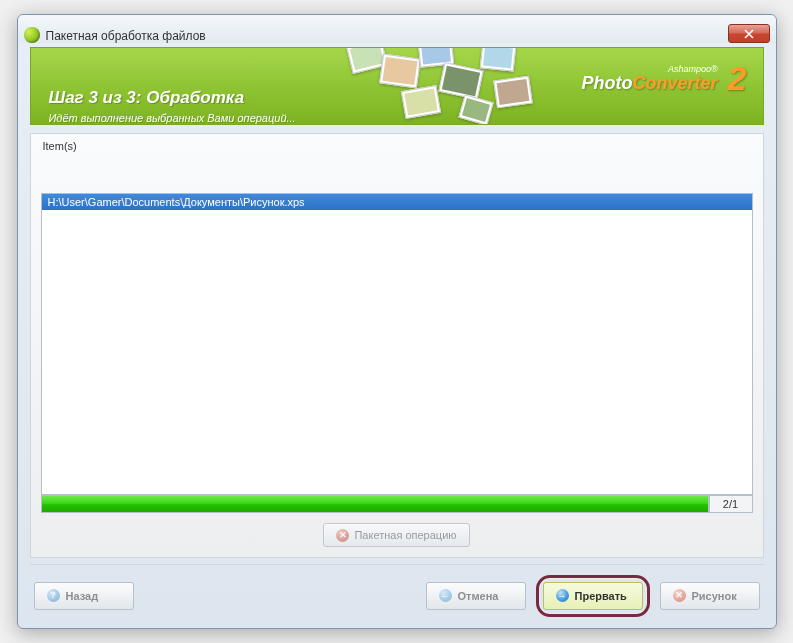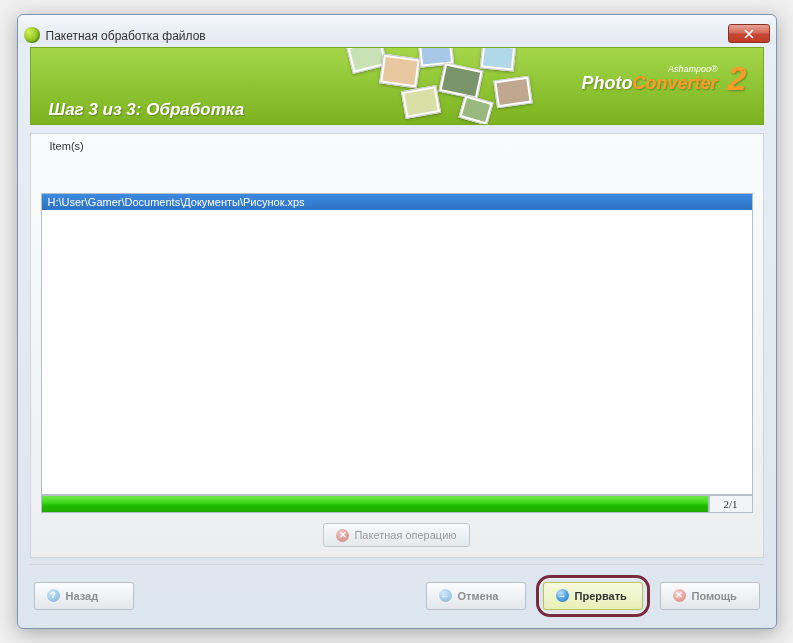--- a/index.html
+++ b/index.html
@@ -88,37 +88,37 @@
     .brand-main .conv { color: #ff9b28; }
     .brand-two { font-size: 34px; font-weight: bold; color: #ff9b28; font-style: italic; text-shadow: 1px 1px 2px rgba(0,0,0,0.3); line-height: 0.8; }
     .content {
       flex: 1;
       margin: 8px 12px 0 12px;
       background: linear-gradient(180deg, #fafbfc, #eceef0);
       border: 1px solid #cfd5db;
       display: flex; flex-direction: column;
       padding: 6px 10px 10px 10px;
     }
-    .items-label { font-size: 11px; color: #333; margin-bottom: 2px; margin-left: 9px; }
+    .items-label { font-size: 11px; color: #333; margin-bottom: 2px; margin-left: 2px; }
     .listbox {
       flex: 1;
       background: #fff;
       border: 1px solid #b5bfc9;
       overflow: auto;
       margin-top: 39px;
     }
     .list-item {
       background: linear-gradient(180deg, #3c8ae0, #2d72c5);
       color: #fff;
       padding: 2px 6px;
       font-size: 11px;
       border-bottom: 1px solid #fff;
     }
     .progress-row {
-      display: flex; gap: 0; align-items: stretch;  font-family: Liberation Serif, serif;
+      display: flex; gap: 0; align-items: stretch; 
     }
     .progress-bar {
       flex: 1; height: 18px;
       border: 1px solid #b5bfc9;
       background: #eee;
       position: relative;
       overflow: hidden;
     }
     .progress-fill {
       height: 100%; width: 100%;
@@ -190,20 +190,21 @@
     <div class="close-btn">
       <svg viewBox="0 0 10 10">
           <path d="M1 1 L9 9 M9 1 L1 9" stroke="#fff" stroke-width="1.6"></path>
         </svg>
     </div>
   </div>
 
   <div class="header-banner">
     <div class="header-text">
       <div class="step-title">Шаг 3 из 3: Обработка</div>
+      <div class="step-sub">Идёт выполнение выбранных Вами операций...</div>
     </div>
     <div class="photo-collage">
       <div class="photo p1"></div>
         <div class="photo p2"></div>
         <div class="photo p3"></div>
         <div class="photo p4"></div>
       <div class="photo p5"></div>
         <div class="photo p6"></div>
         <div class="photo p7"></div>
         <div class="photo p8"></div>
@@ -257,16 +258,16 @@
         <span class="icon-circle ic-blue">
             <span class="glyph">→</span>
           </span>
         <span>Прервать</span>
       </div>
     </div>
     <div class="wbtn">
       <span class="icon-circle ic-red">
           <span class="glyph">✕</span>
         </span>
-      <span>Помощь</span>
+      <span>Рисунок</span>
     </div>
   </div>
 </div>
 
 </body></html>

